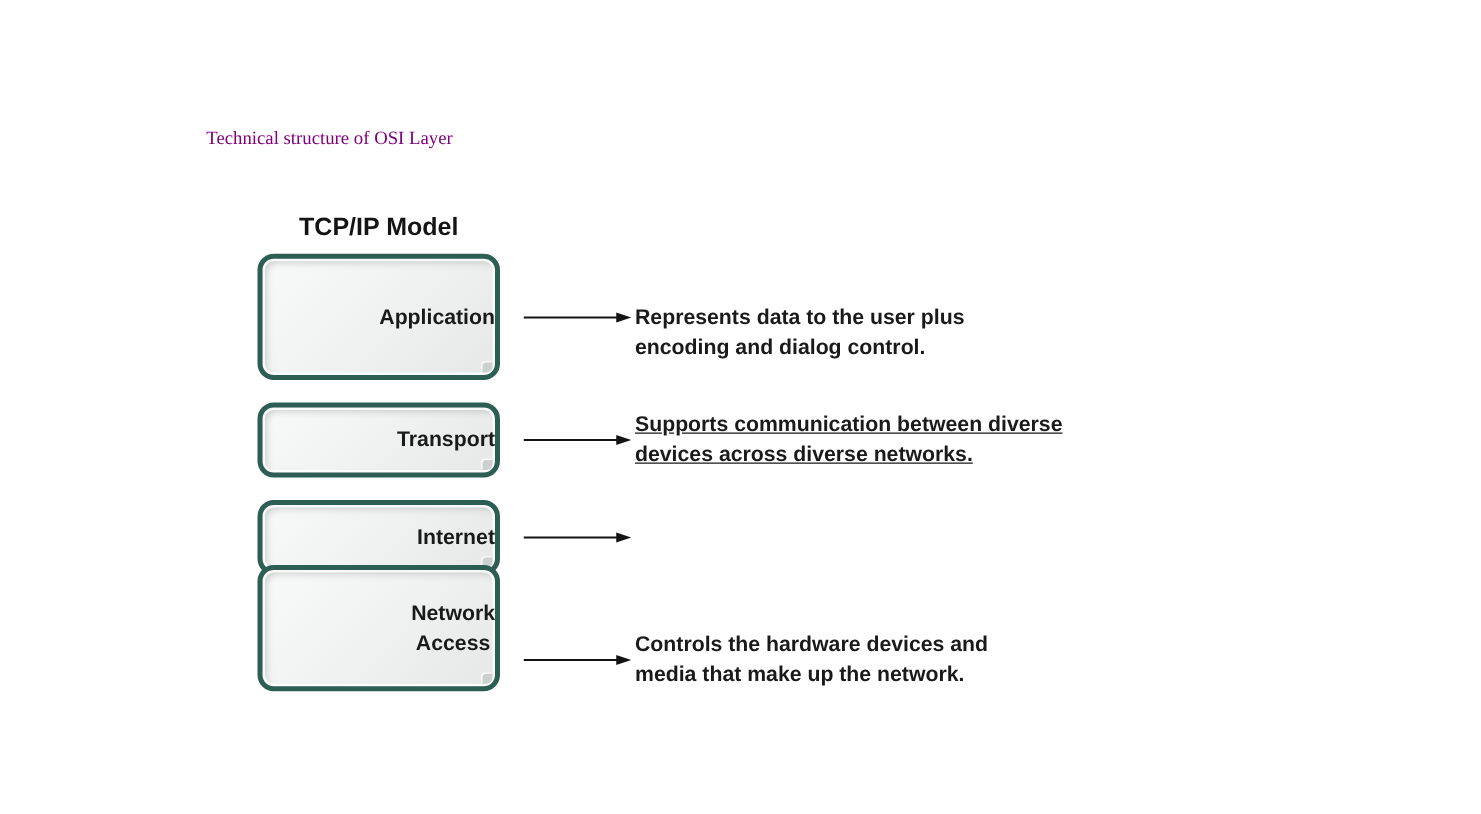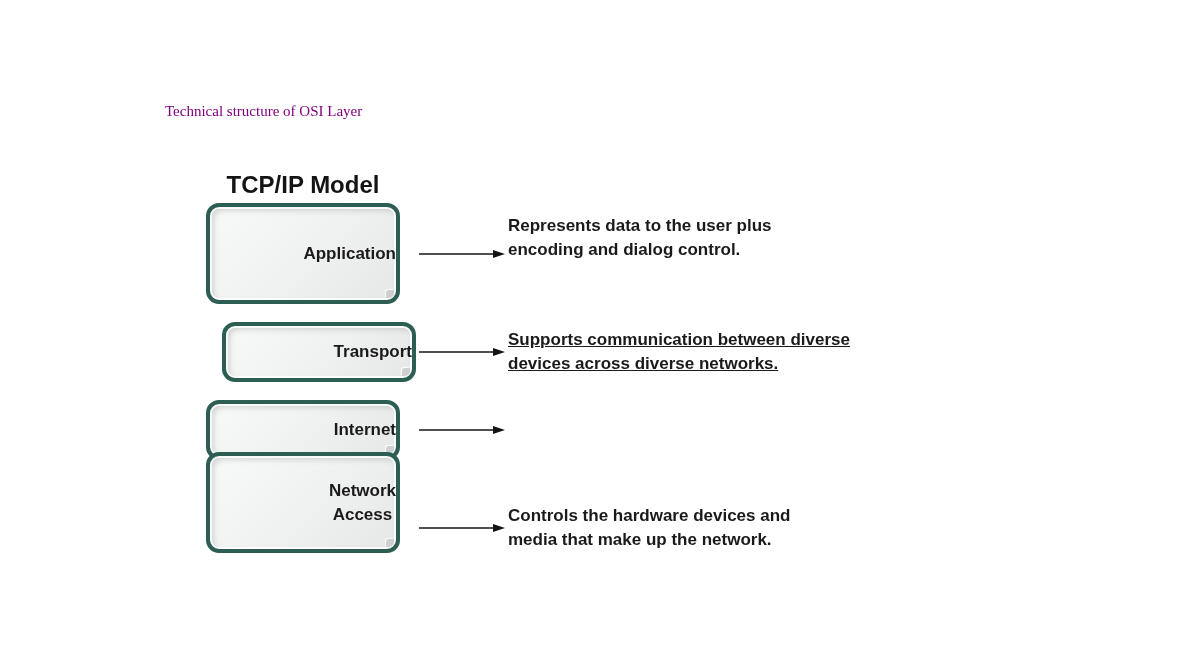--- a/index.html
+++ b/index.html
@@ -21,40 +21,40 @@
     color: #80007d;
     white-space: nowrap;
   }
   .model-heading {
     position: absolute;
     left: 206px;
     top: 171px;
     width: 194px;
     text-align: center;
     font-weight: bold;
-    font-size: 24px;
+    font-size: 20px;
     color: #141414;
     white-space: nowrap;
   }
   .layer-box {
     position: absolute;
     left: 206px;
     width: 194px;
     box-sizing: border-box;
     border: 4px solid #2d5e54;
     border-radius: 13px;
     background: linear-gradient(135deg, #f8faf9 0%, #f1f3f2 45%, #e6e8e7 100%);
     box-shadow: inset 0 0 0 2px rgba(255,255,255,0.85),
                 inset 3px 3px 6px rgba(120,132,128,0.38);
     display: flex;
     align-items: center;
     justify-content: flex-end;
   }
   .box-1 { top: 203px; height: 101px; }
-  .box-2 { top: 322px; height: 60px; margin-left: 16px; }
+  .box-2 { top: 322px; height: 60px; }
   .box-3 { top: 400px; height: 60px; }
   .box-4 { top: 452px; height: 101px; }
   .layer-label {
     font-weight: bold;
     font-size: 17px;
     line-height: 24px;
     color: #1a1a1a;
     text-align: center;
   }
   .corner-grip {
@@ -80,21 +80,21 @@
   .arrow-4 { top: 521px; }
   .desc {
     position: absolute;
     left: 508px;
     font-weight: bold;
     font-size: 17px;
     line-height: 24px;
     color: #1a1a1a;
     white-space: nowrap;
   }
-  .desc-1 { top: 214px; }
+  .desc-1 { top: 242px; }
   .desc-2 { top: 328px; text-decoration: underline; }
   .desc-3 { top: 418px; }
   .desc-4 { top: 504px; }
 </style>
 </head>
 <body>
 
 <div class="canvas">
 
   <div class="doc-title">Technical structure of OSI Layer</div>

